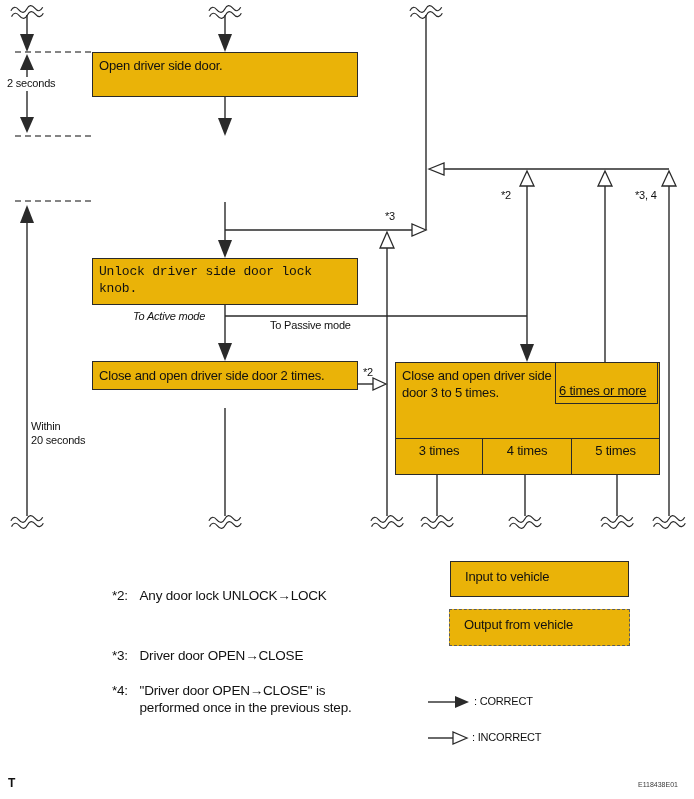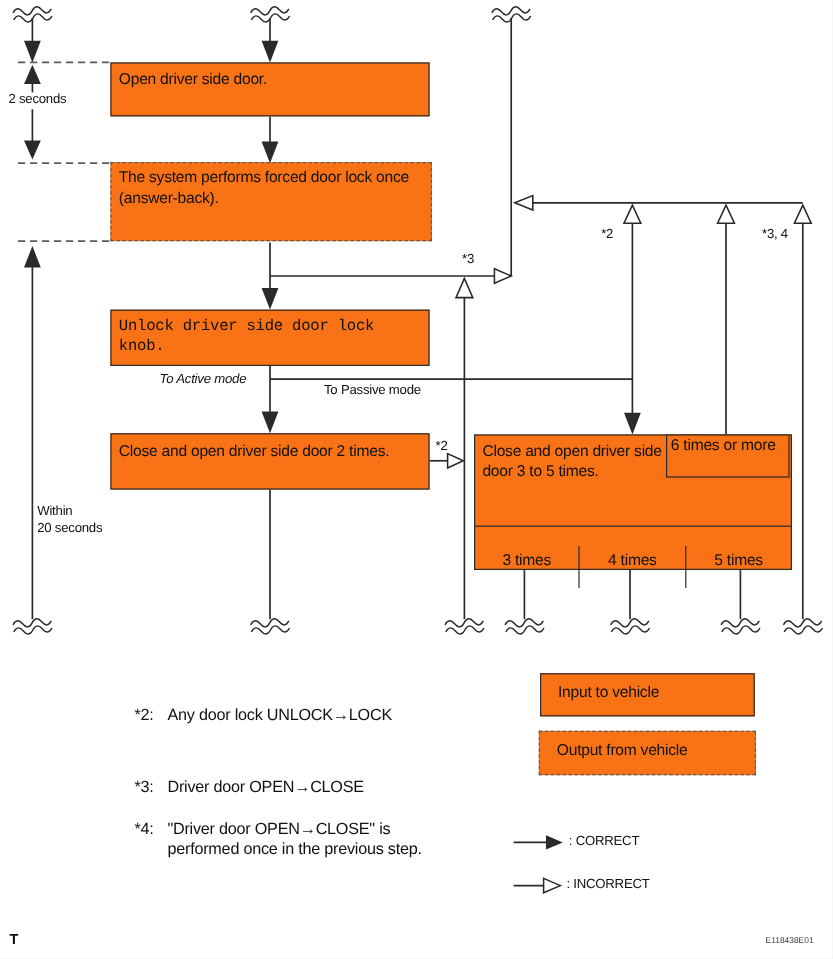--- a/index.html
+++ b/index.html
@@ -1,31 +1,31 @@
 <!DOCTYPE html>
 <html><head>
 <meta charset="utf-8">
 <style>
   html,body{margin:0;padding:0;background:#e8e8e8;}
   #page{position:relative;width:694px;height:799px;background:#ffffff;overflow:hidden;
         font-family:"Liberation Sans","DejaVu Sans",sans-serif;color:#111;}
   #flow-svg{position:absolute;left:0;top:0;z-index:1;}
-  .box{position:absolute;box-sizing:border-box;background:#f97316;z-index:2;
+  .box{position:absolute;box-sizing:border-box;background:#eab308;z-index:2;
        font-size:13px;line-height:1.3;letter-spacing:-0.2px;}
   .solid{border:1.7px solid #2a2a2a;}
   .dashedb{border:1.6px dashed #5c5c5c;}
   .label{position:absolute;z-index:3;font-size:11px;line-height:1.25;letter-spacing:-0.2px;white-space:nowrap;}
   .prewrap{white-space:pre-line;}
   .whitebg{background:#fff;padding:0 2px;}
   .note{position:absolute;z-index:3;font-size:13.5px;letter-spacing:-0.2px;line-height:1.25;}
   .nm{display:inline-block;width:24px;vertical-align:top;}
   .nt{display:inline-block;vertical-align:top;}
   .cellrow{position:absolute;left:0;right:0;bottom:0;height:35px;border-top:1.7px solid #2a2a2a;
            display:flex;align-items:flex-start;}
-  .cell{box-sizing:border-box;height:100%;text-align:center;padding-top:4px;margin-top:16px;}
+  .cell{box-sizing:border-box;height:100%;text-align:center;padding-top:4px;}
   .cdiv{border-right:1.7px solid #2a2a2a;}
   .grow{flex:1;}
   .bigtext{padding:5px 6px;width:162px;}
   .footer-mark{position:absolute;z-index:3;font-weight:bold;font-size:12px;}
   .figure-code{position:absolute;z-index:3;font-size:7px;color:#3a3a3a;letter-spacing:0;}
 </style>
 </head>
 <body>
 
 <div id="page">
@@ -104,42 +104,39 @@
       <use href="#squig" transform="translate(525,521) rotate(-6)"></use>
       <use href="#squig" transform="translate(617,521) rotate(-6)"></use>
       <use href="#squig" transform="translate(669,521) rotate(-6)"></use>
     </g>
   </svg>
 
   <div class="box solid" style="left:92px;top:52px;width:266px;height:45px;padding:5px 6px;">
     <span>Open driver side door.</span>
   </div>
 
-  <div class="box dashedb" style="left:92px;top:135px;width:268px;height:66px;padding:4px 6px;">
-    <span>The system performs forced door lock once (answer-back).</span>
-  </div>
 
   <div class="box solid" style="left:92px;top:258px;width:266px;height:47px;padding:5px 6px;font-family:Liberation Mono, monospace;">
     <span>Unlock driver side door lock knob.</span>
   </div>
 
-  <div class="box solid" style="left:92px;top:361px;width:266px;height:47px;padding:6px 6px;">
+  <div class="box solid" style="left:92px;top:361px;width:266px;height:29px;padding:6px 6px;">
     <span>Close and open driver side door 2 times.</span>
   </div>
 
   <div class="box solid" style="left:395px;top:362px;width:265px;height:113px;padding:0;">
     <div class="bigtext">Close and open driver side door 3 to 5 times.</div>
     <div class="cellrow">
       <div class="cell cdiv" style="width:87px;">3 times</div>
       <div class="cell cdiv grow">4 times</div>
       <div class="cell" style="width:87px;">5 times</div>
     </div>
   </div>
 
-  <div class="box solid" style="left:555px;top:362px;width:103px;height:36px;padding:0 3px;z-index:3;">
+  <div class="box solid" style="left:555px;top:362px;width:103px;height:36px;padding:20px 3px;z-index:3;text-decoration:underline;">
     <span>6 times or more</span>
   </div>
 
   <div class="label whitebg" style="left:5px;top:77px;">2 seconds</div>
 
   <div class="label prewrap" style="left:31px;top:420px;">Within
 20 seconds</div>
 
   <div class="label" style="left:133px;top:310px;font-style:italic;">To Active mode</div>
 

